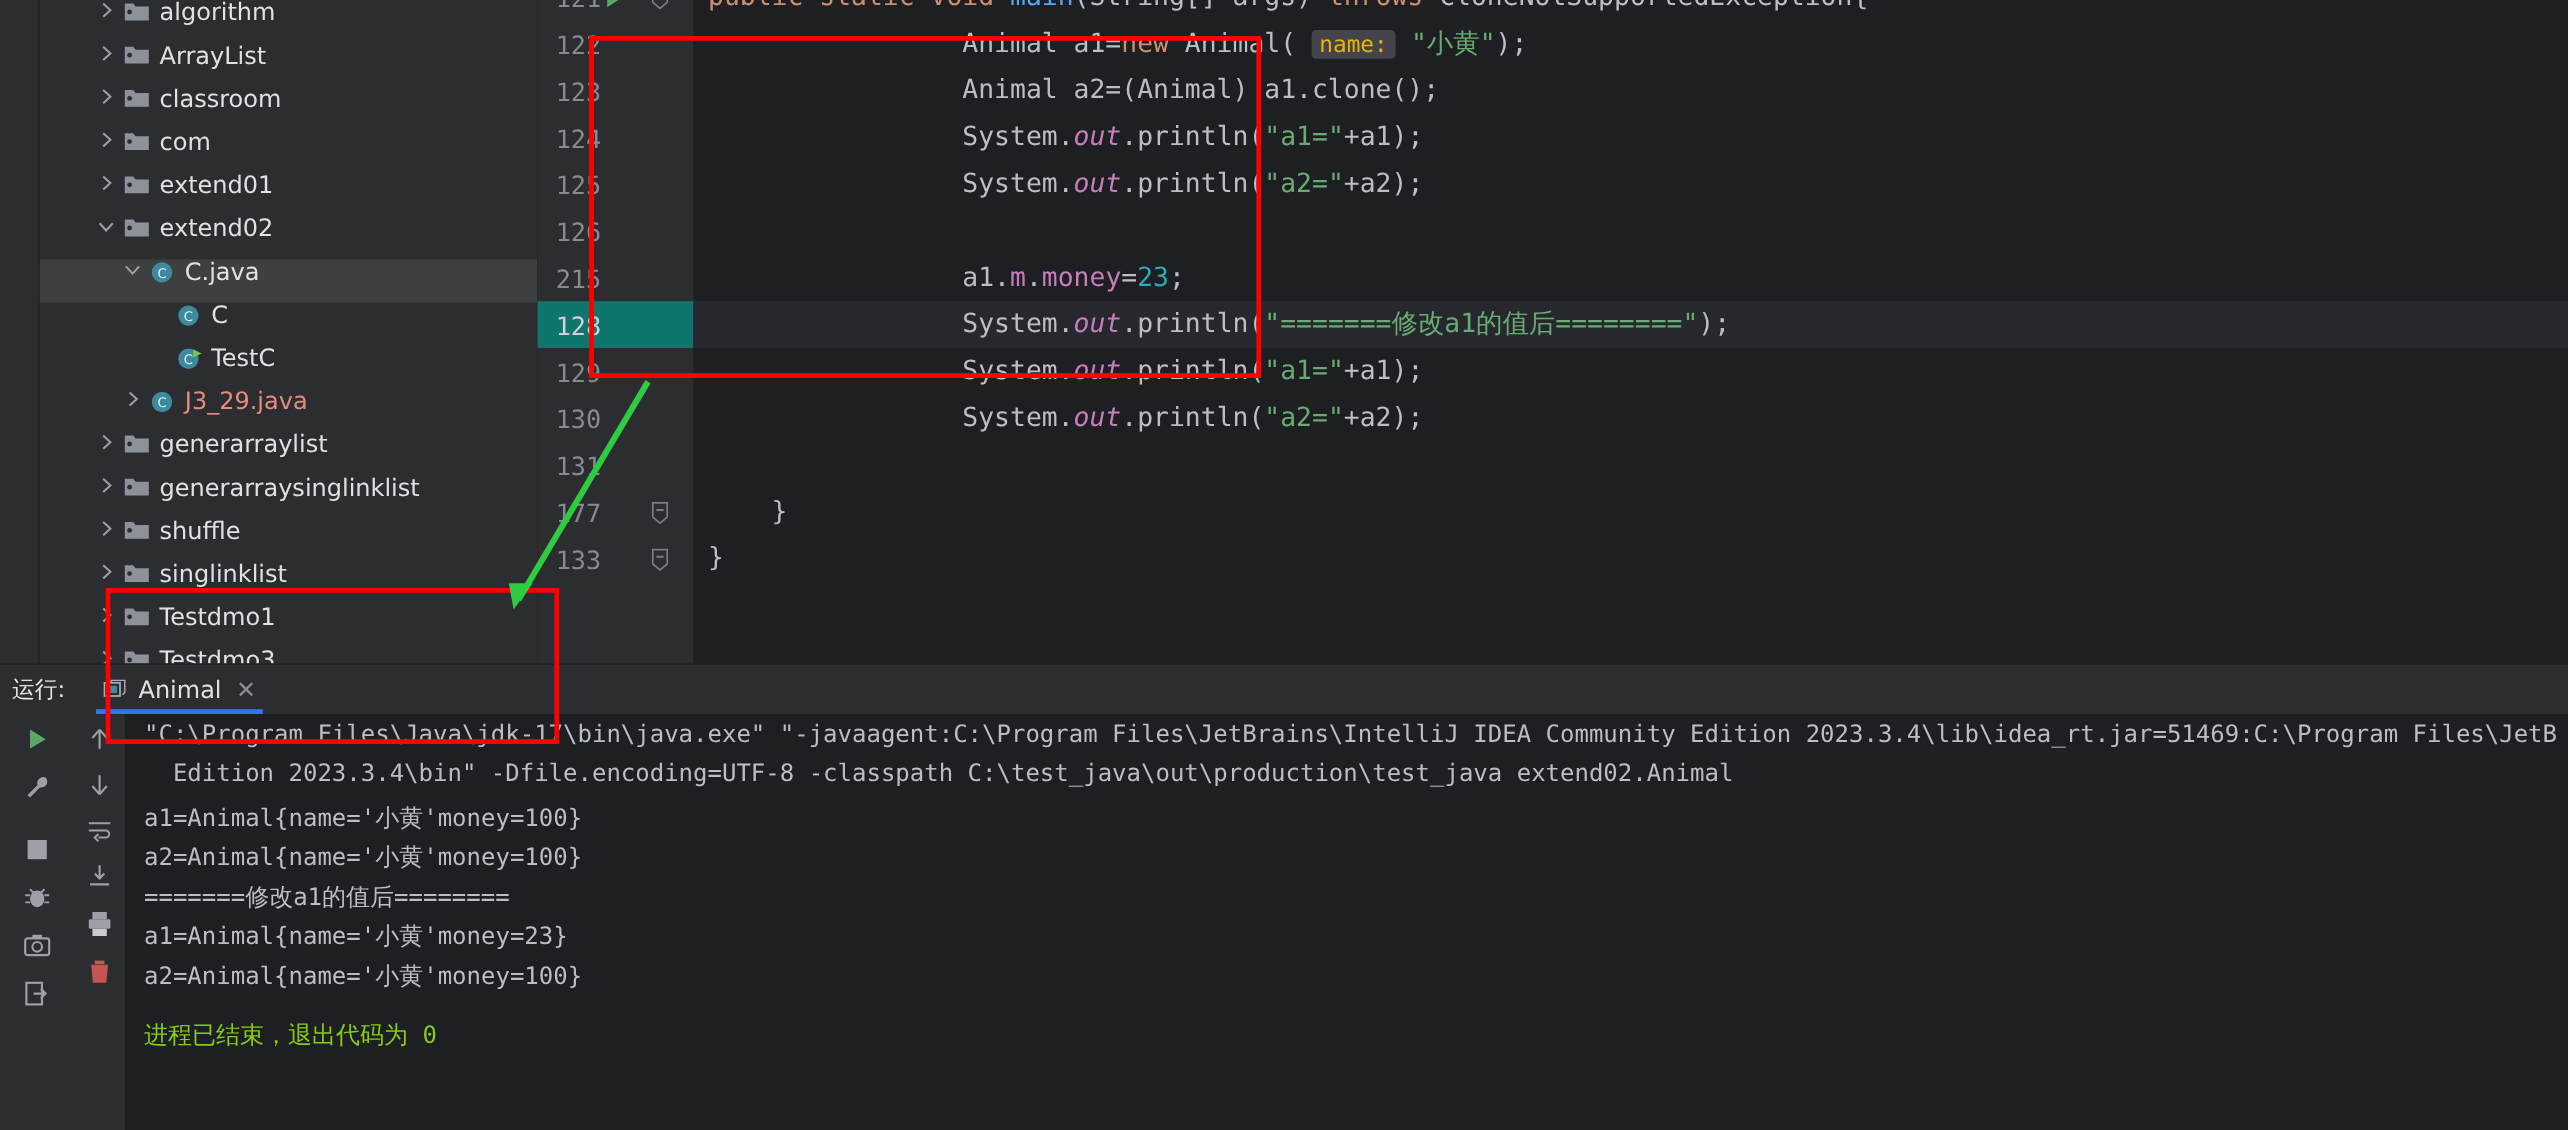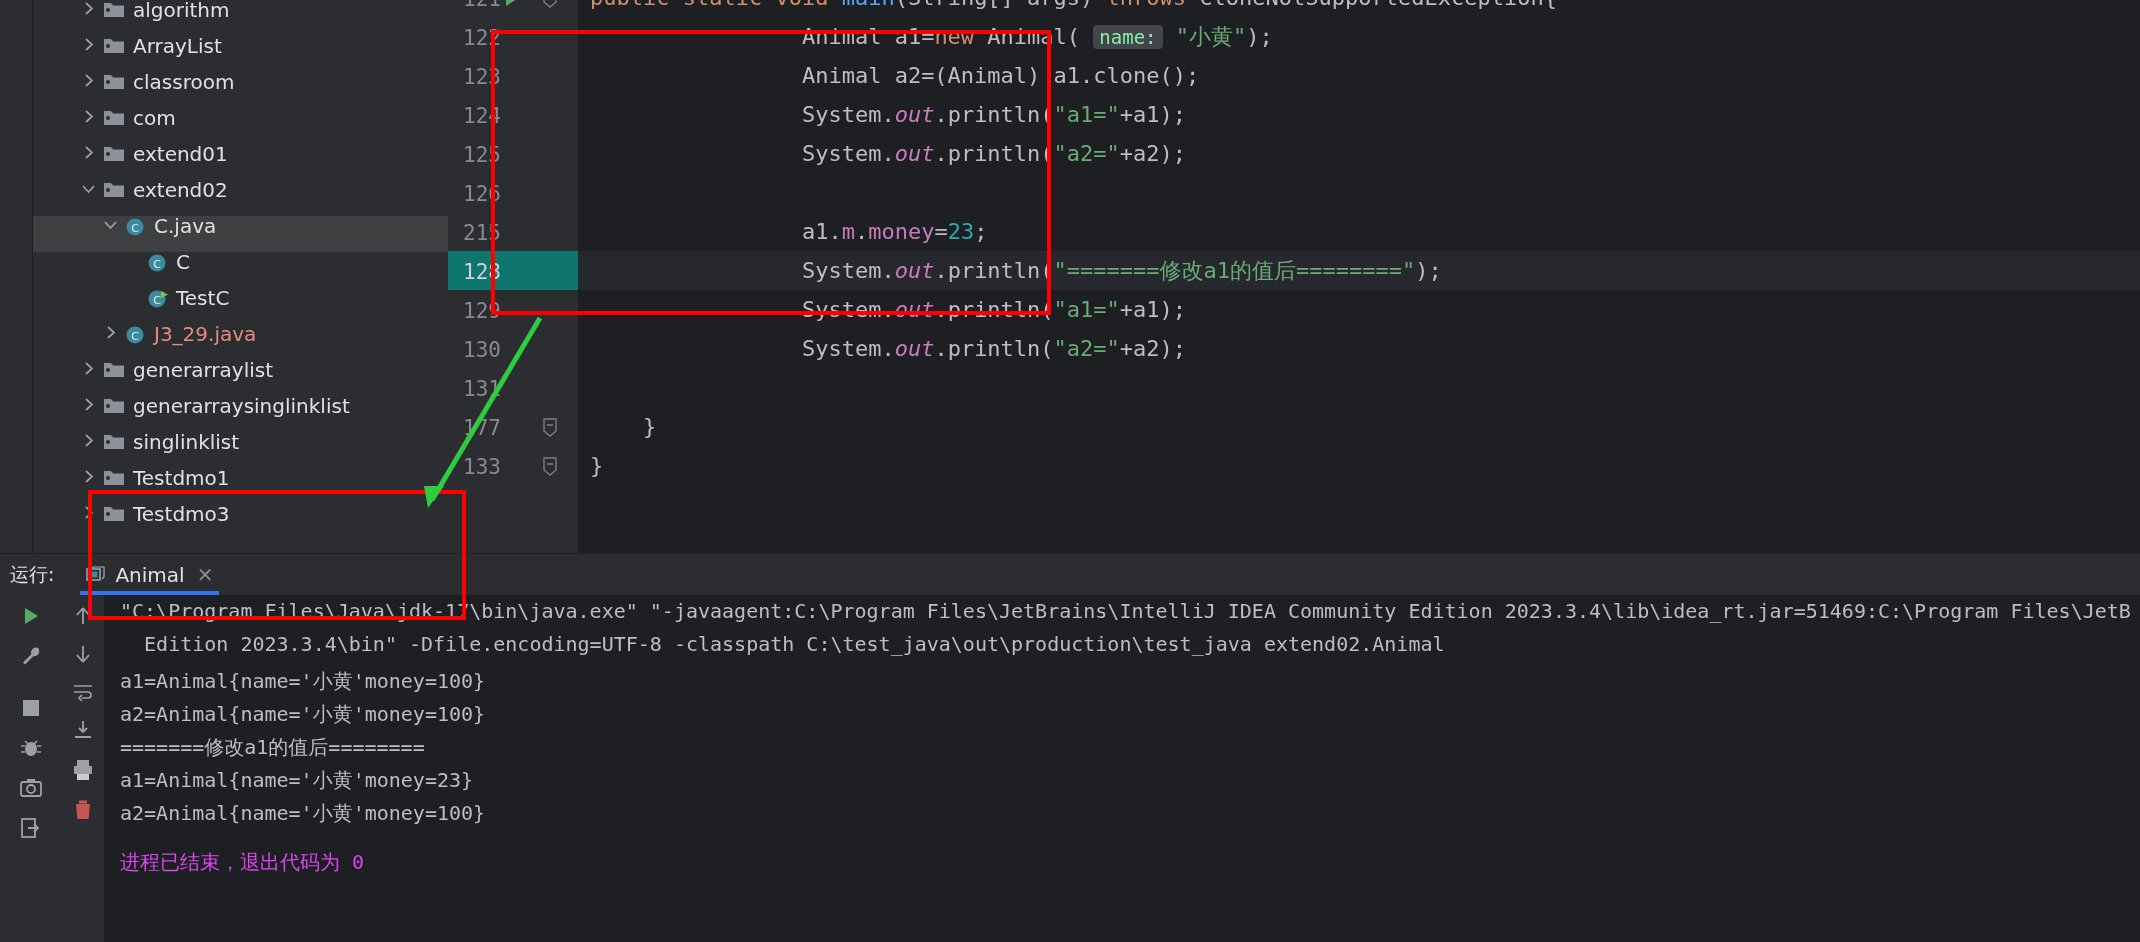--- a/index.html
+++ b/index.html
@@ -86,21 +86,21 @@
   }
   .cline.active { background: #26282e; }
   .kw { color: #cf8e6d; }
   .mname { color: #56a8f5; }
   .str { color: #6aab73; }
   .num2 { color: #2aacb8; }
   .fld { color: #c77dbb; }
   .sfld { color: #c77dbb; font-style: italic; }
   .plain { color: #bcbec4; }
   .hint {
-    background: #43454a; color: #86efac; border-radius: 4px;
+    background: #43454a; color: #eab308; border-radius: 4px;
     padding: 1px 6px; font-size: 19px; margin-top: 19px;
   }
 
   
   .redbox { position: absolute; border: 4px solid #fe0000; pointer-events: none; }
   .arrow-svg { position: absolute; left: 0; top: 0; pointer-events: none; }
 
   
   .runwin {
     position: absolute; left: 0; top: 553px; width: 2140px; height: 389px;
@@ -142,21 +142,21 @@
 
   .console {
     position: absolute; left: 104px; top: 41px; right: 0; height: 348px;
     background: #1e1f22; overflow: hidden;
   }
   .coline {
     white-space: pre; font-family: "DejaVu Sans Mono", "Liberation Mono", monospace;
     font-size: 20px; line-height: 33px; color: #bcbec4; padding-left: 16px;
   }
   .coline.cmd { color: #bcbec4; }
-  .coline.exit { color: #d946ef; padding-left: 16px; }
+  .coline.exit { color: #84cc16; padding-left: 16px; }
   .gap { height: 16px; }
 </style>
 </head>
 <body>
 
 <div class="app">
 
   <div class="leftstrip">
     <div class="vlabel" style="top:595px;">结构</div>
     <div class="vlabel" style="top:828px;">书签</div>
@@ -329,20 +329,34 @@
             <svg width="17" height="17" viewBox="0 0 17 17">
               <path d="M6 3 L12 8.5 L6 14" stroke="#9da0a8" stroke-width="1.7" fill="none"></path>
             </svg>
           </span>
           <span style="width:6px;flex:0 0 6px"></span>
           <span class="ficon"><svg width="22" height="19" viewBox="0 0 22 19">
               <path d="M1 3 h7 l2 2.5 h11 V17 H1 Z" fill="#8d9199"></path>
               <circle cx="5" cy="10" r="2" fill="#2b2d30"></circle>
             </svg></span>
           <span class="tlabel">generarraysinglinklist</span>
+        </div>
+        <div class="tree-row">
+          <span style="width:47px;flex:0 0 47px"></span>
+          <span class="chev">
+            <svg width="17" height="17" viewBox="0 0 17 17">
+              <path d="M6 3 L12 8.5 L6 14" stroke="#9da0a8" stroke-width="1.7" fill="none"></path>
+            </svg>
+          </span>
+          <span style="width:6px;flex:0 0 6px"></span>
+          <span class="ficon"><svg width="22" height="19" viewBox="0 0 22 19">
+              <path d="M1 3 h7 l2 2.5 h11 V17 H1 Z" fill="#8d9199"></path>
+              <circle cx="5" cy="10" r="2" fill="#2b2d30"></circle>
+            </svg></span>
+          <span class="tlabel">shuffle</span>
         </div>
         <div class="tree-row">
           <span style="width:47px;flex:0 0 47px"></span>
           <span class="chev">
             <svg width="17" height="17" viewBox="0 0 17 17">
               <path d="M6 3 L12 8.5 L6 14" stroke="#9da0a8" stroke-width="1.7" fill="none"></path>
             </svg>
           </span>
           <span style="width:6px;flex:0 0 6px"></span>
           <span class="ficon"><svg width="22" height="19" viewBox="0 0 22 19">

